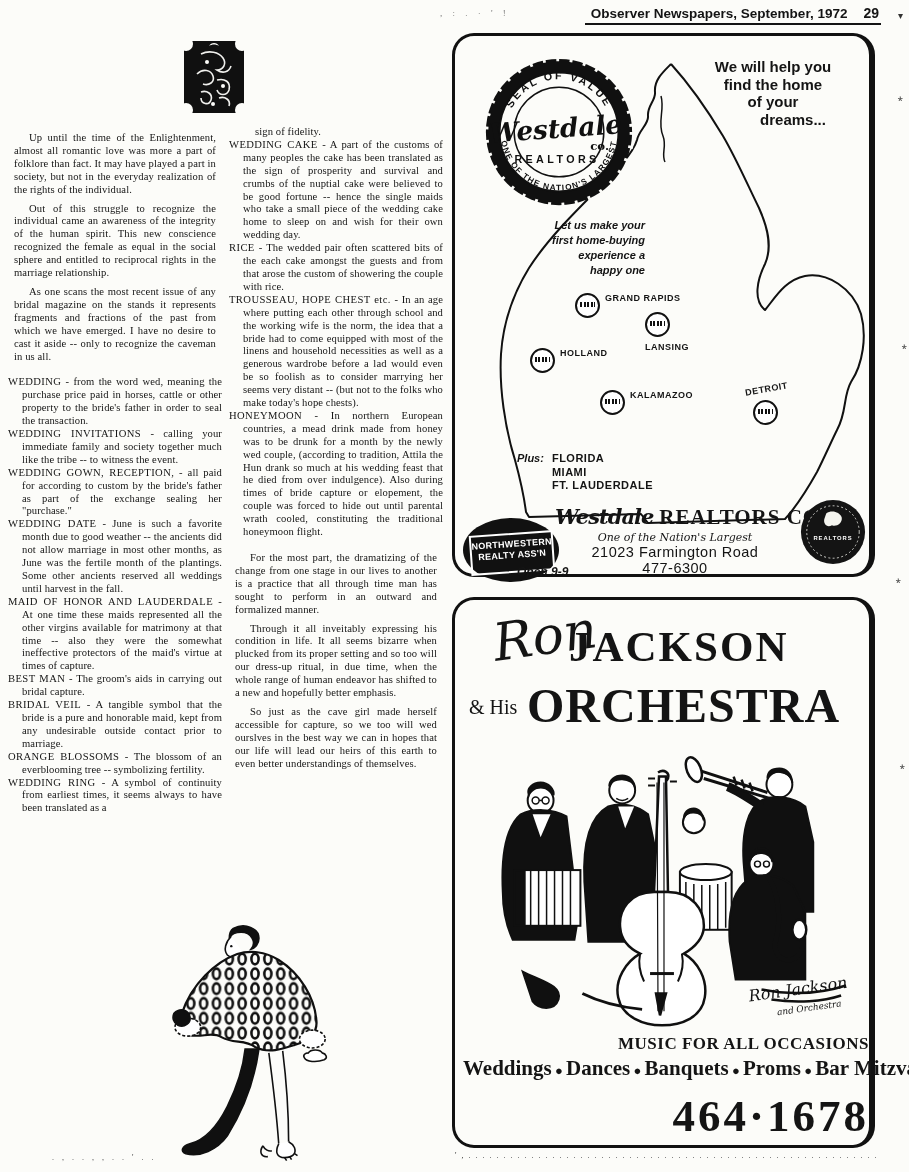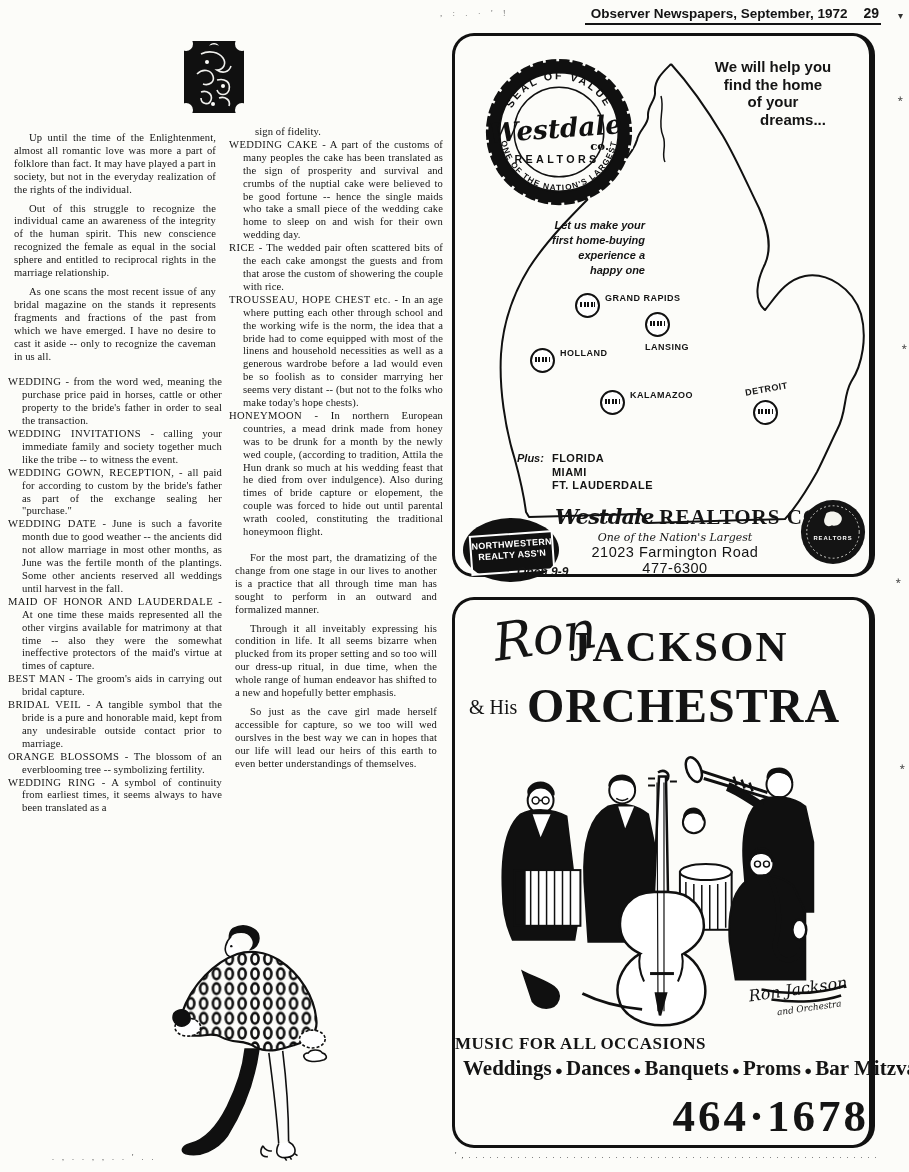--- a/index.html
+++ b/index.html
@@ -71,21 +71,21 @@
   .nat-seal{position:absolute;left:344px;top:462px;}
 
   
   #jackson-ad{top:597px;height:545px;font-family:"Liberation Serif",serif;}
   .ron{position:absolute;left:38px;top:6px;font-family:"DejaVu Serif",serif;font-style:italic;
        font-size:52px;transform:rotate(-8deg);}
   .jackson{position:absolute;left:114px;top:22px;font-weight:bold;font-size:43px;letter-spacing:2px;}
   .andhis{position:absolute;left:14px;top:96px;font-size:20px;}
   .orchestra{position:absolute;left:72px;top:70px;font-weight:bold;font-size:48px;letter-spacing:1px;margin-top:8px;}
   .band{position:absolute;left:8px;top:142px;}
-  .music-line{position:absolute;left:0;top:434px;width:100%;text-align:left;
+  .music-line{position:absolute;left:0;top:434px;width:100%;text-align:right;
               font-weight:bold;font-size:17px;letter-spacing:0.5px;}
   .occasions{position:absolute;left:8px;top:456px;width:100%;text-align:right;
              font-weight:bold;font-size:21px;white-space:nowrap;}
   .occ + .occ::before{content:" \25CF  ";font-size:13px;}
   .jk-phone{position:absolute;left:0;top:490px;width:100%;text-align:right;
             font-weight:bold;font-size:45px;letter-spacing:3px;}
 
   
   .dots-left{position:absolute;left:52px;top:1153px;font-size:8px;color:#444;letter-spacing:3px;}
   .dots-right{position:absolute;left:455px;top:1151px;width:425px;font-size:8px;color:#333;

